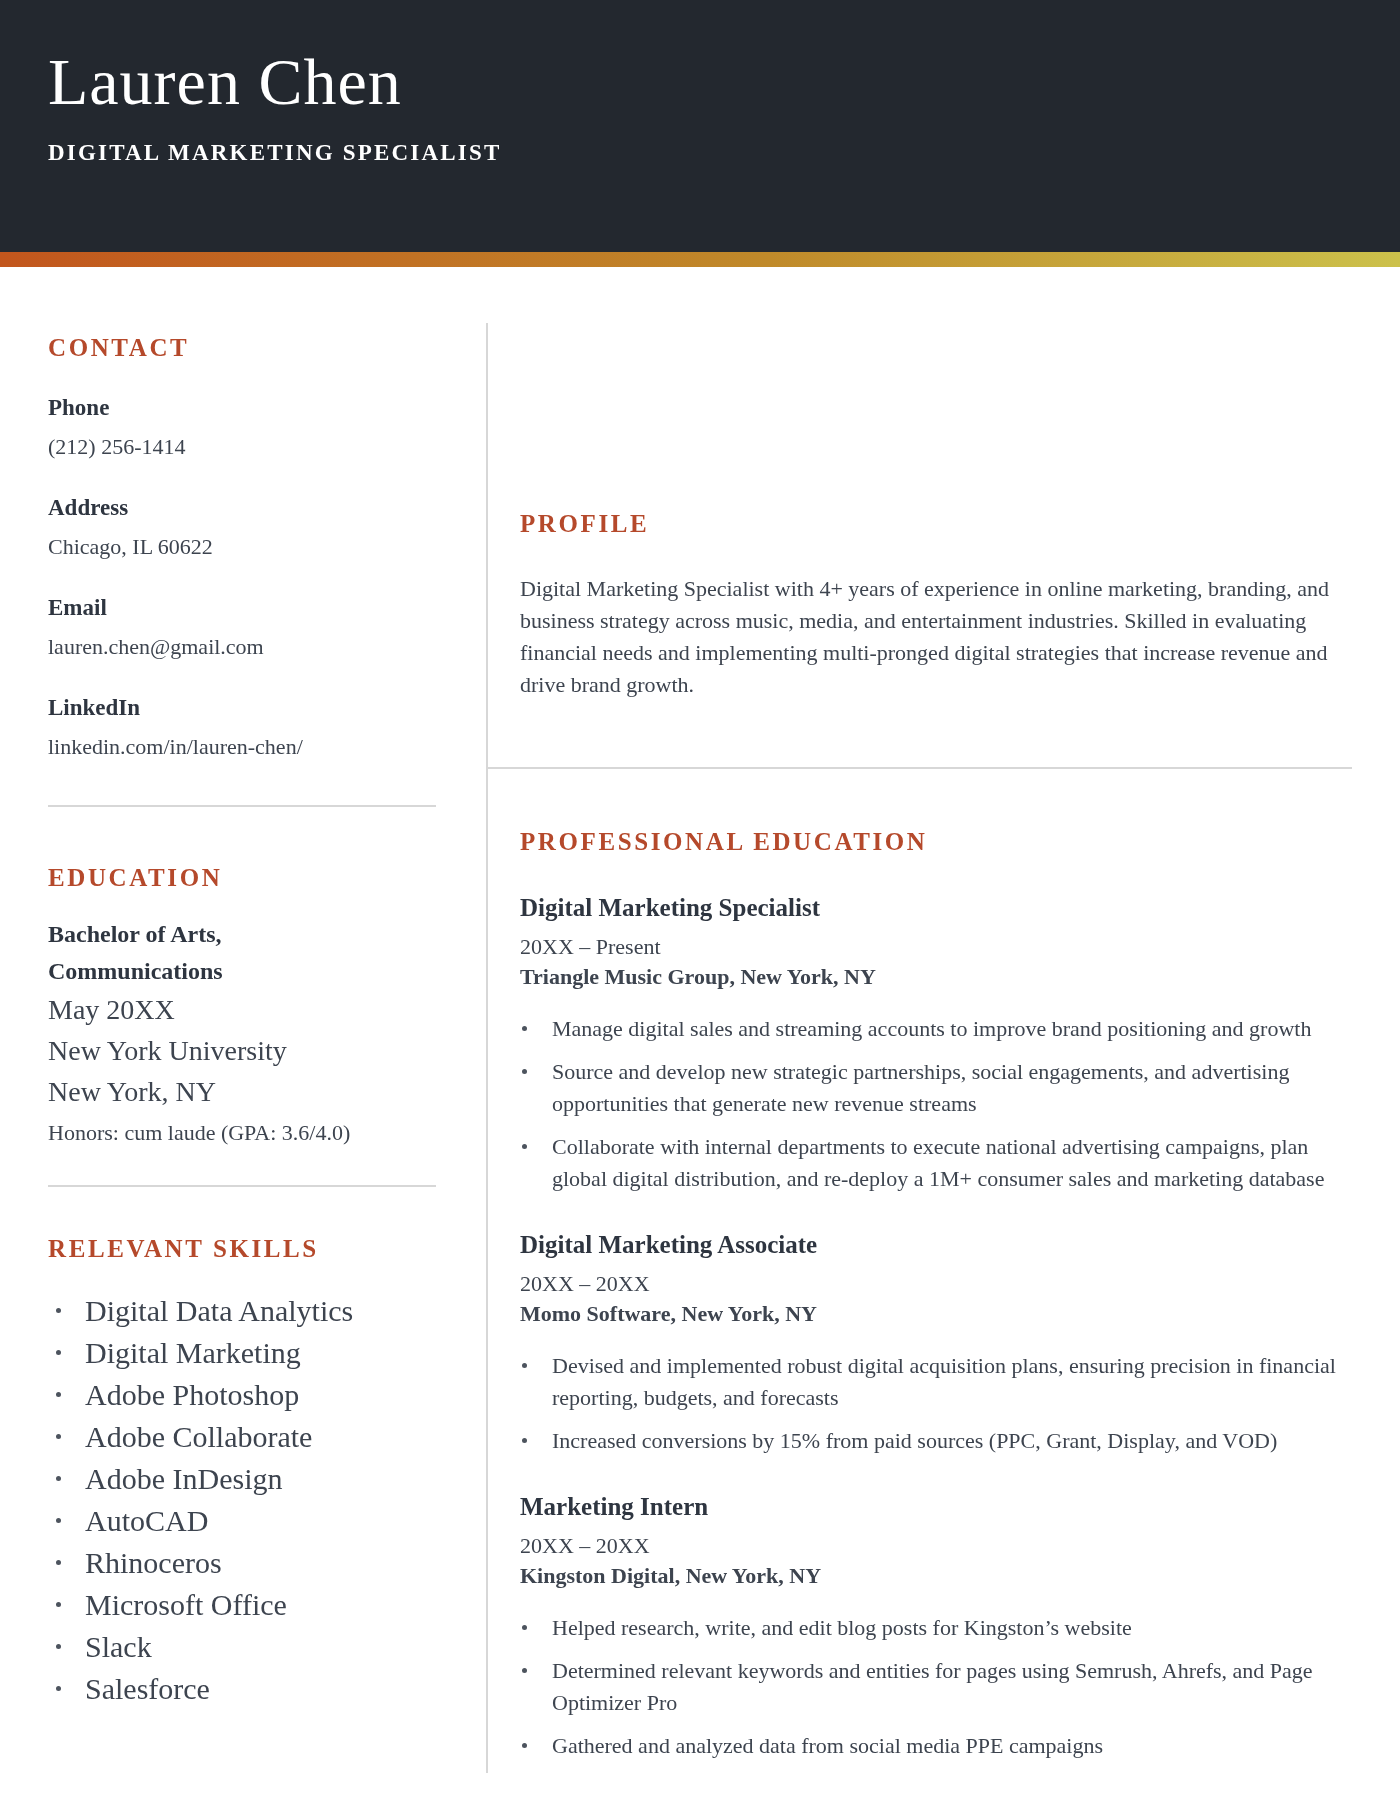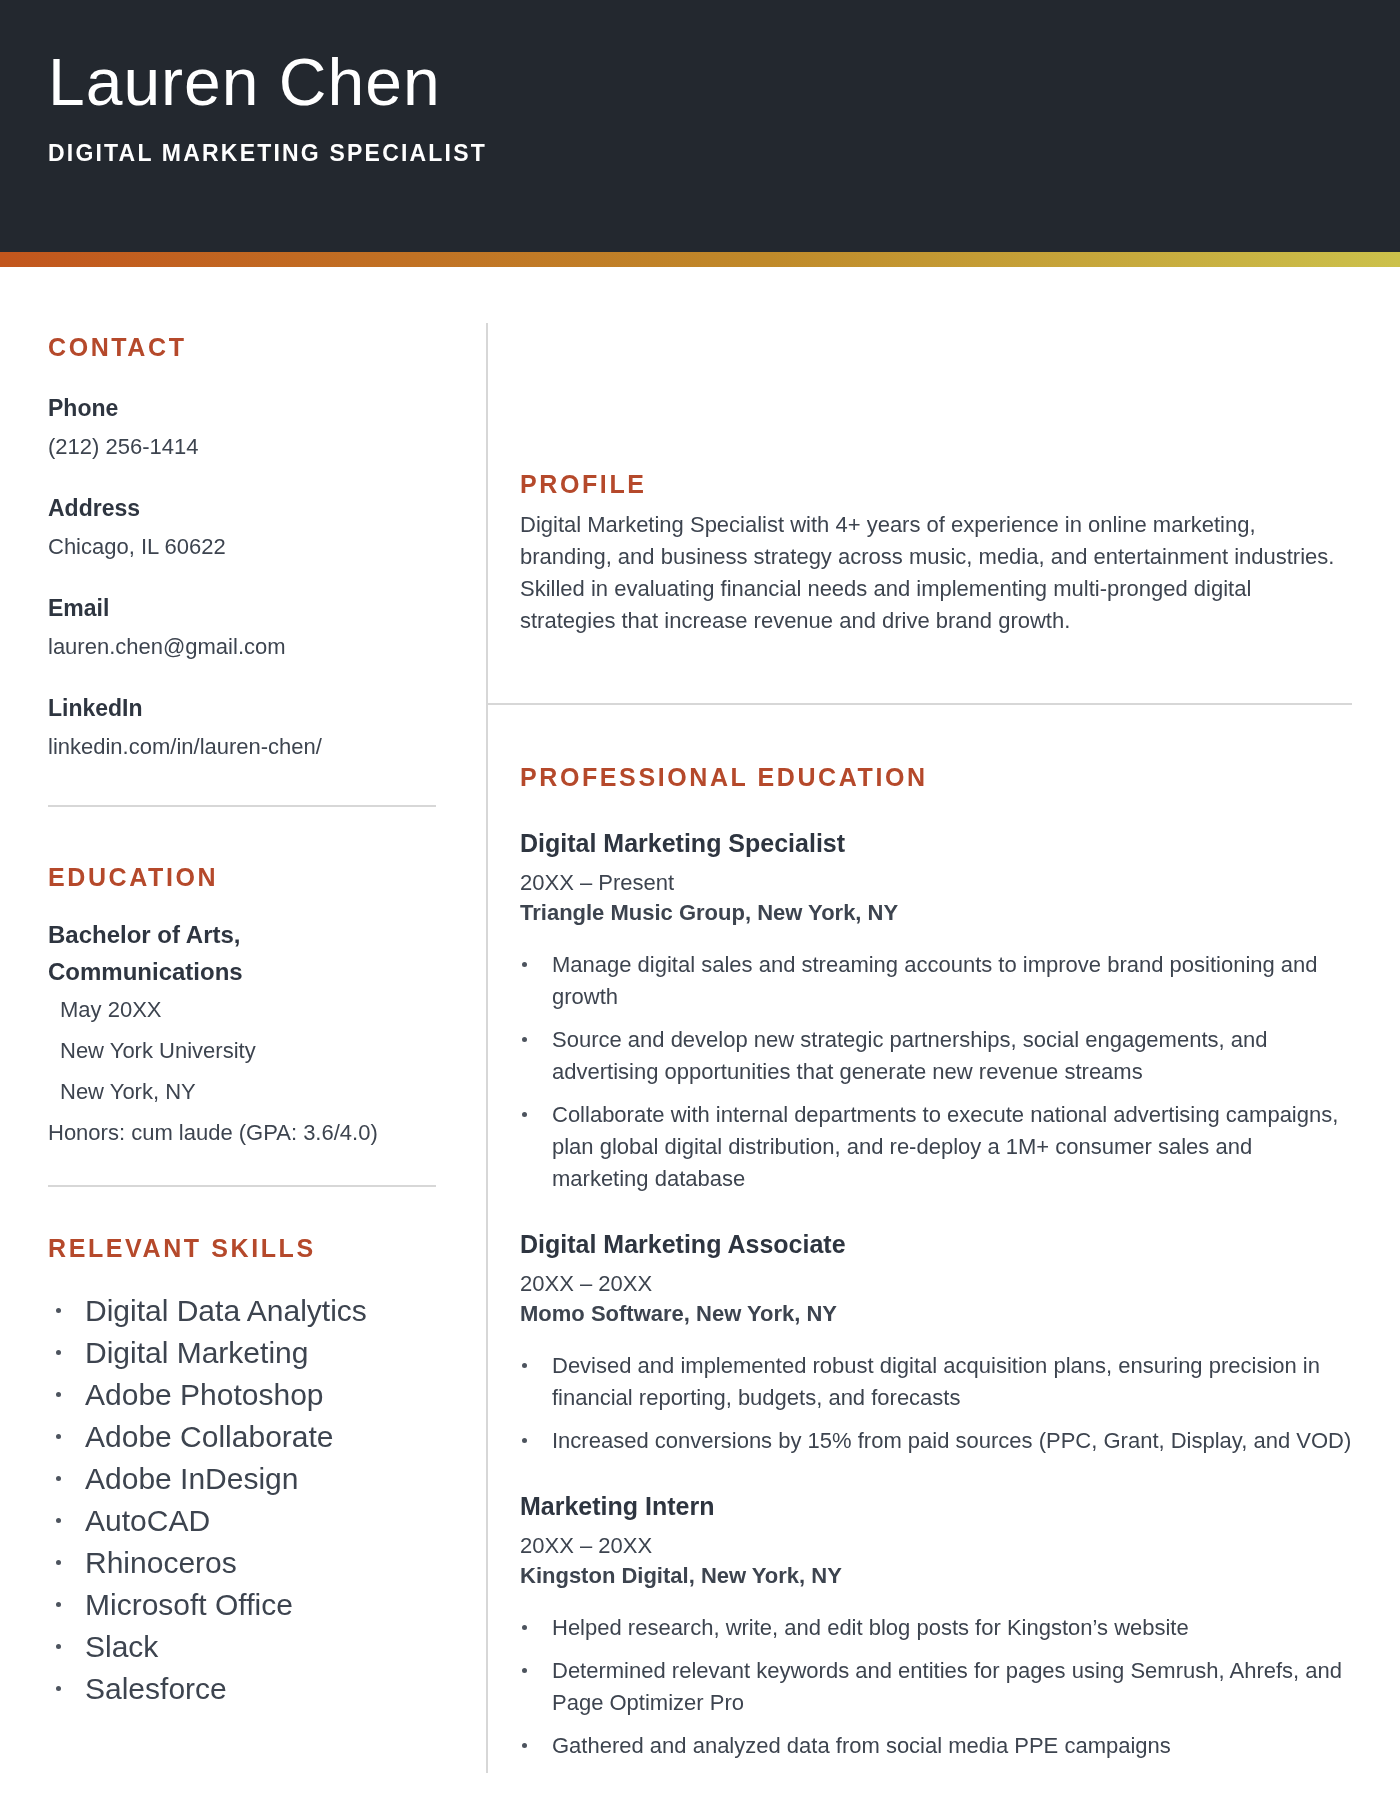--- a/index.html
+++ b/index.html
@@ -10,21 +10,21 @@
     --gradient-end:#CCC14B;
     --body-text:#3D444F;
     --strong-text:#2E3540;
     --divider:#D7D7D7;
   }
   html,body{margin:0;padding:0;}
   body{
     width:1400px;height:1810px;overflow:hidden;background:#fff;
     font-family:"Liberation Sans", sans-serif;color:var(--body-text);
   }
-  .page{width:1400px;height:1810px;position:relative;}
+  .page{width:1400px;height:1810px;position:relative;font-family:Liberation Serif, serif;}
   
   .header{background:var(--header-bg);height:252px;padding-left:48px;box-sizing:border-box;}
   .name{
     color:#FFFFFF;font-size:66px;font-weight:300;letter-spacing:1px;
     line-height:72px;padding-top:46px;
   }
   .job-headline{
     color:#FFFFFF;font-size:23px;font-weight:bold;letter-spacing:2.2px;margin-top:22px;
   }
   .accent-bar{
@@ -50,34 +50,34 @@
   .contact-item{margin-bottom:33px;margin-top:27px;}
   .contact-label{font-size:23px;font-weight:bold;color:var(--strong-text);line-height:28px;margin-bottom:11px;}
   .contact-value{font-size:22px;line-height:28px;}
   
   .sb-divider{border:none;border-top:2px solid var(--divider);margin:44px 0 0;}
   .sb-divider.after-edu{margin-top:38px;}
   
   .edu-heading{margin-top:54px;}
   .degree{font-size:24px;font-weight:bold;color:var(--strong-text);line-height:37px;max-width:310px;margin-top:22px;}
   .edu-lines{margin-top:6px;}
-  .edu-line{font-size:22px;line-height:28px;margin:0 12px 13px;}
+  .edu-line{font-size:28px;line-height:28px;margin:0 0 13px;}
   .honors{font-size:22px;line-height:28px;margin:11px 0 0;}
   
   .skills-heading{margin-top:45px;}
   ul.skills-list{list-style:none;margin:32px 0 0;padding:0;}
   ul.skills-list li{
     position:relative;font-size:30px;line-height:28px;margin-bottom:14px;padding-left:37px;
   }
   ul.skills-list li::before{
     content:"";position:absolute;left:8px;top:11px;width:5px;height:5px;border-radius:50%;
     background:#4D545E;
   }
   
-  .profile-text{font-size:22px;line-height:32px;margin:8px 0 0;max-width:834px;}
+  .profile-text{font-size:22px;line-height:32px;margin:33px 0 0;max-width:834px;}
   .main-divider{border:none;border-top:2px solid var(--divider);margin:66px 0 0 -32px;}
   .exp-heading{margin-top:56px;}
   
   .job{margin-top:33px;}
   .job-title{font-size:25px;font-weight:bold;color:var(--strong-text);line-height:33px;margin:0;}
   .job-meta{display:flex;justify-content:space-between;align-items:baseline;margin-top:8px;font-size:22px;line-height:30px;flex-direction:column;}
   .job-dates{font-weight:normal;}
   .job-company{font-weight:bold;}
   ul.job-bullets{list-style:none;margin:21px 0 0;padding:0;}
   ul.job-bullets li{

